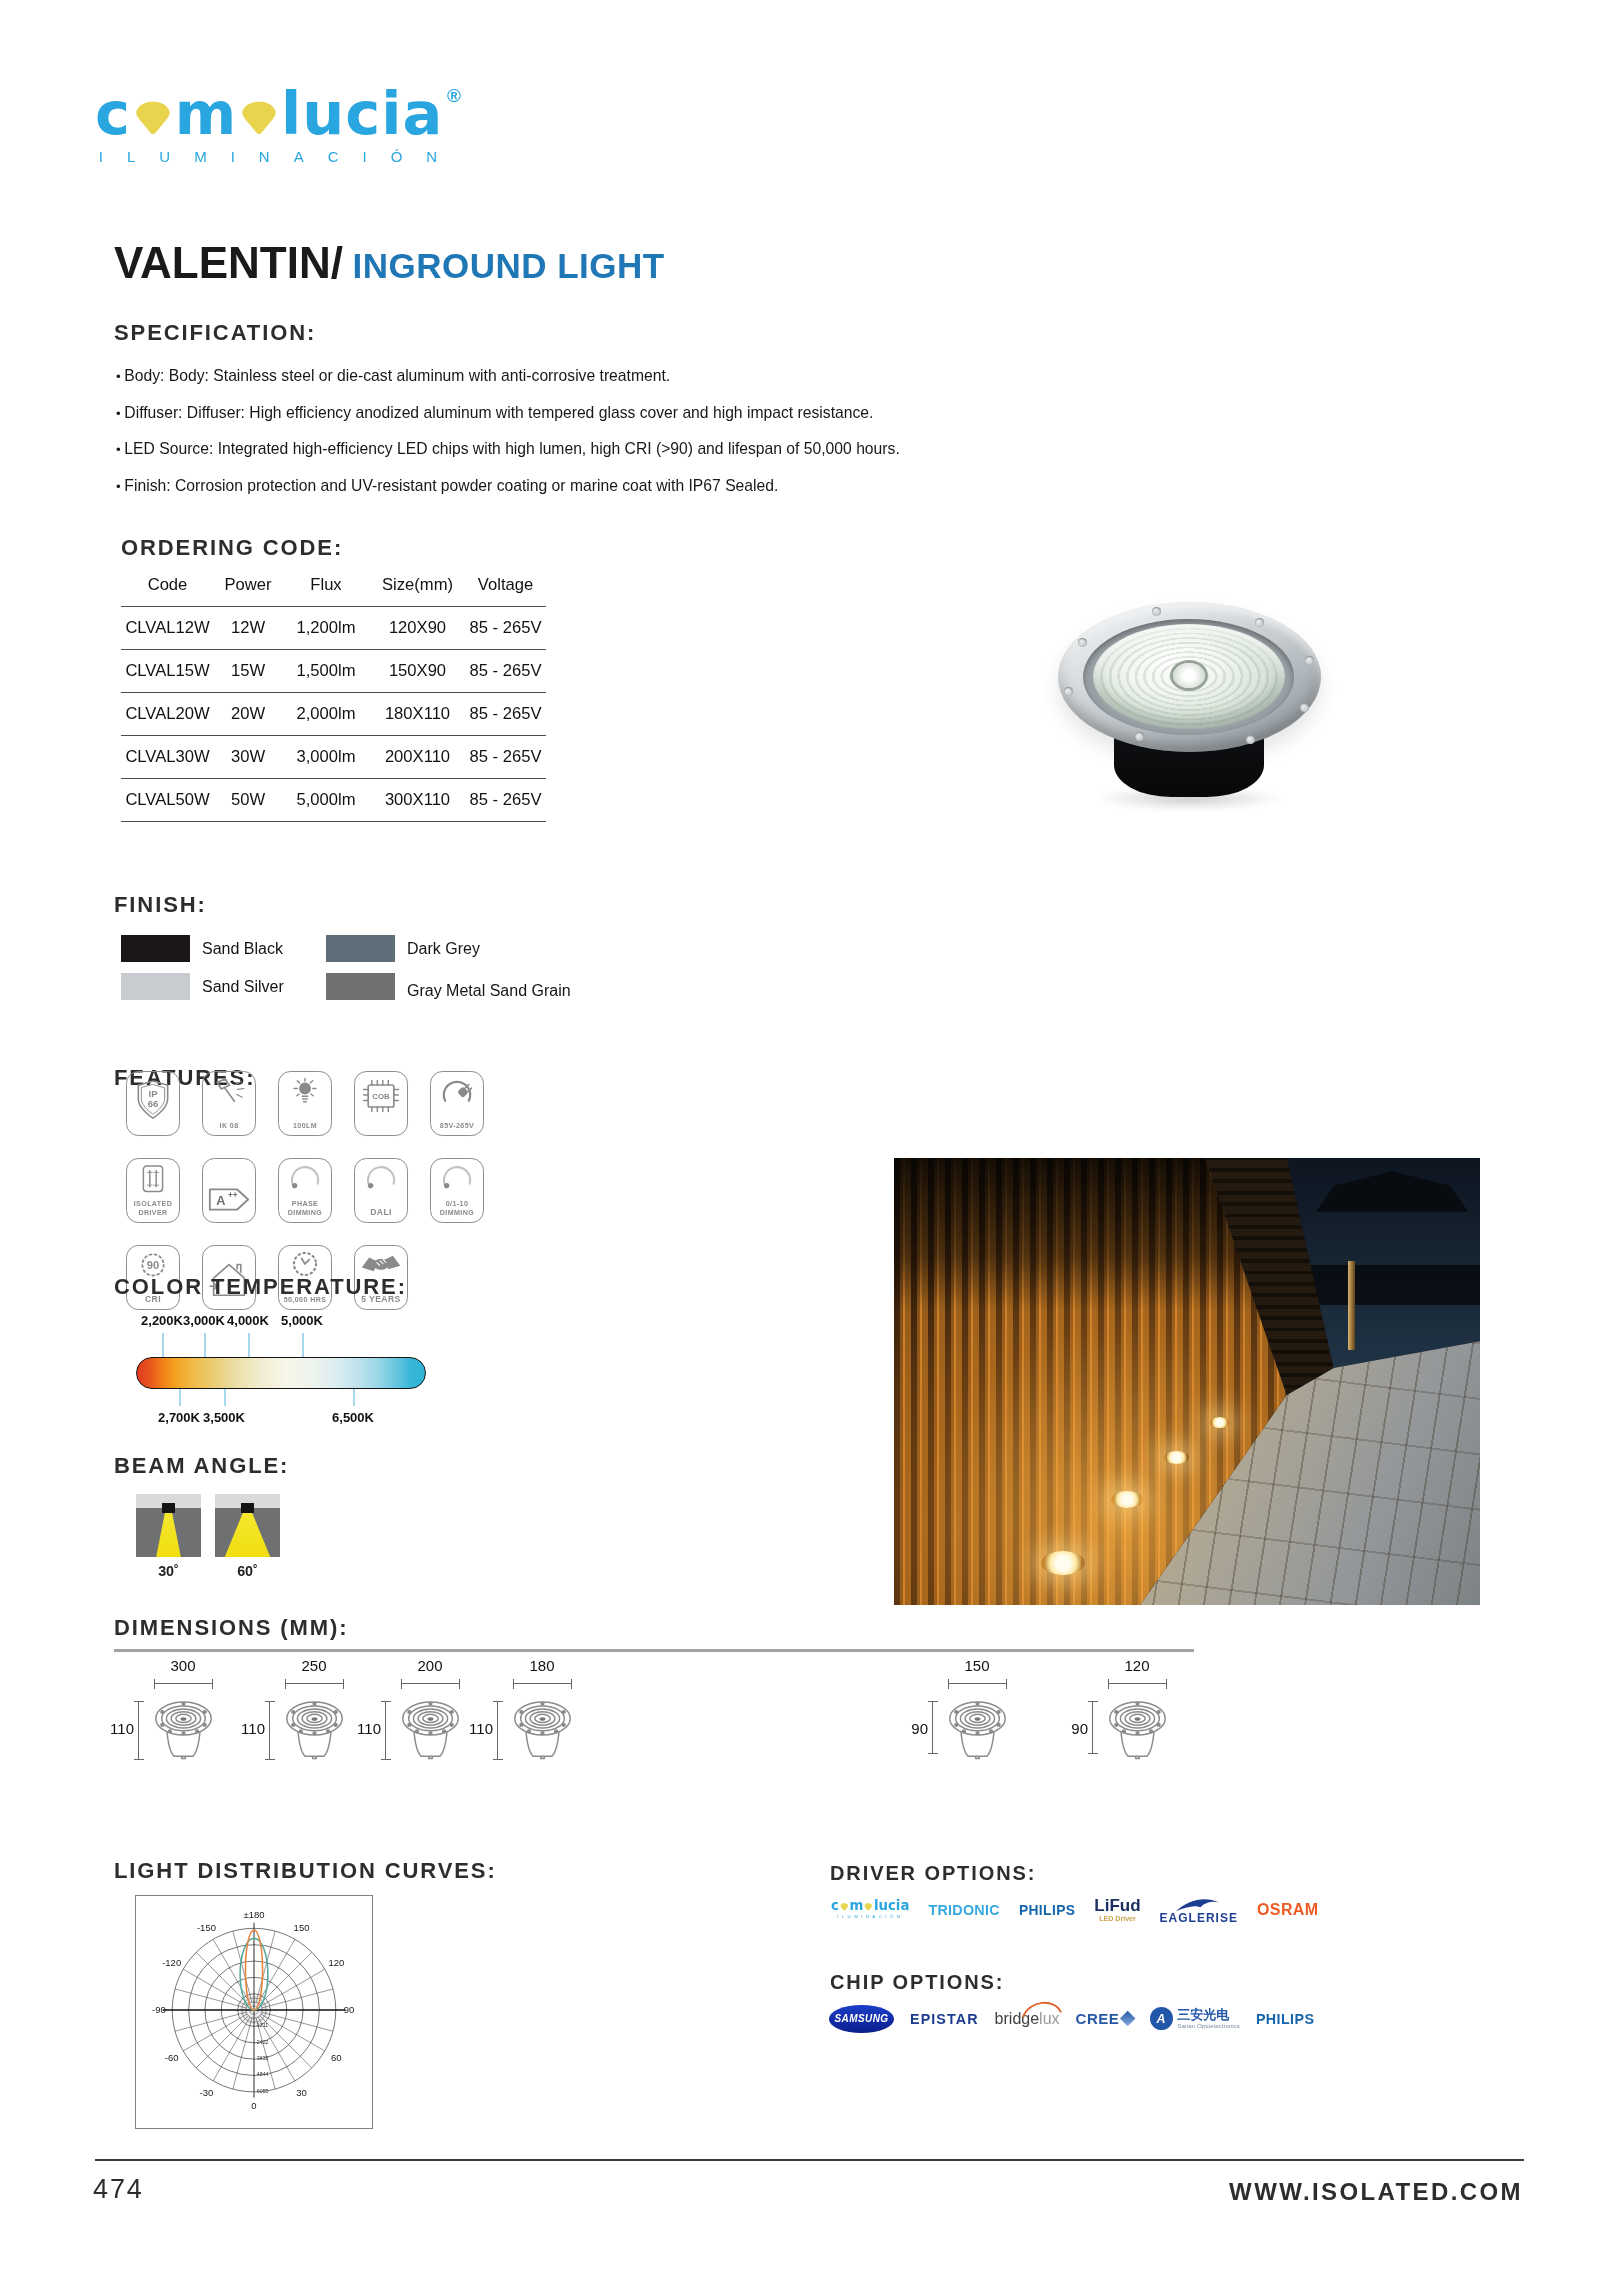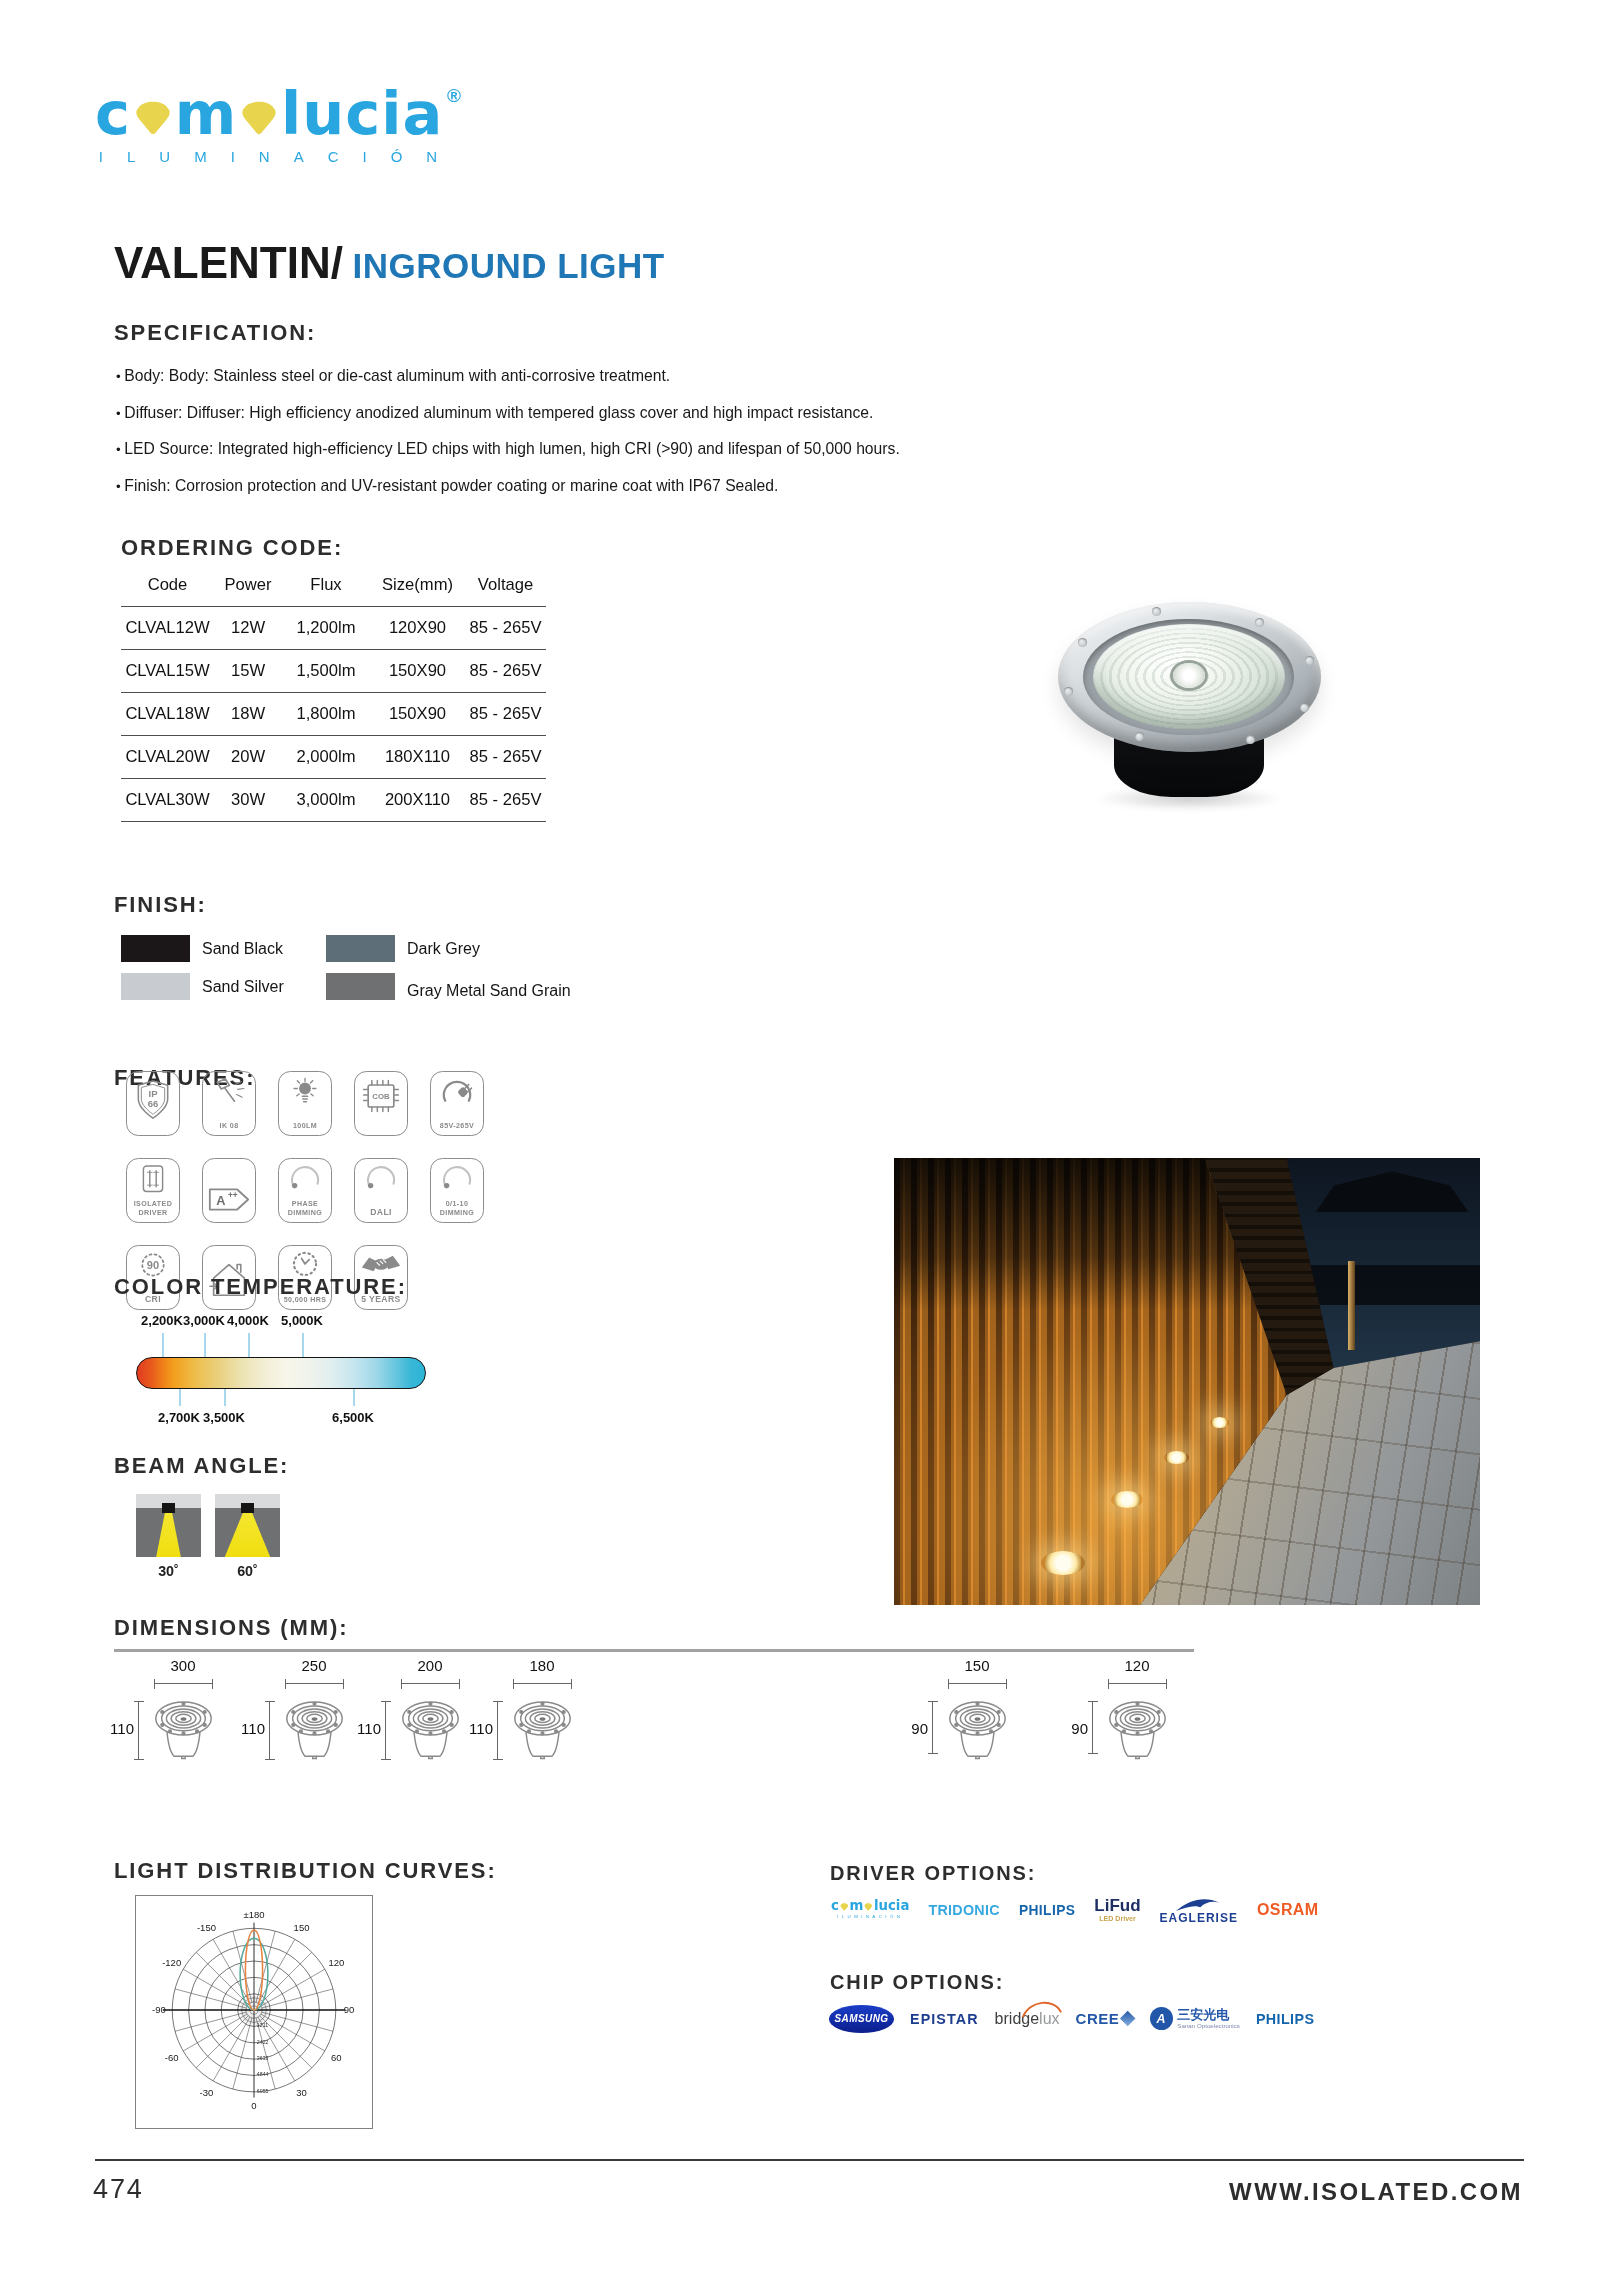--- a/index.html
+++ b/index.html
@@ -226,38 +226,38 @@
           <td>85 - 265V</td>
         </tr>
       <tr>
           <td>CLVAL15W</td>
           <td>15W</td>
           <td>1,500lm</td>
           <td>150X90</td>
           <td>85 - 265V</td>
         </tr>
       <tr>
-          <td>CLVAL18W</td>
-          <td>18W</td>
-          <td>1,800lm</td>
-          <td>150X90</td>
-          <td>85 - 265V</td>
-        </tr>
-      <tr>
           <td>CLVAL20W</td>
           <td>20W</td>
           <td>2,000lm</td>
           <td>180X110</td>
           <td>85 - 265V</td>
         </tr>
       <tr>
           <td>CLVAL30W</td>
           <td>30W</td>
           <td>3,000lm</td>
           <td>200X110</td>
+          <td>85 - 265V</td>
+        </tr>
+      <tr>
+          <td>CLVAL50W</td>
+          <td>50W</td>
+          <td>5,000lm</td>
+          <td>300X110</td>
           <td>85 - 265V</td>
         </tr>
     </tbody>
   </table>
 
   <div class="pi" style="left:1051px;top:575px;width:276px;height:252px;">
     <div class="pi-shadow"></div>
     <div class="pi-body"></div>
     <div class="pi-ring"></div>
     <div class="pi-rim2"></div>

